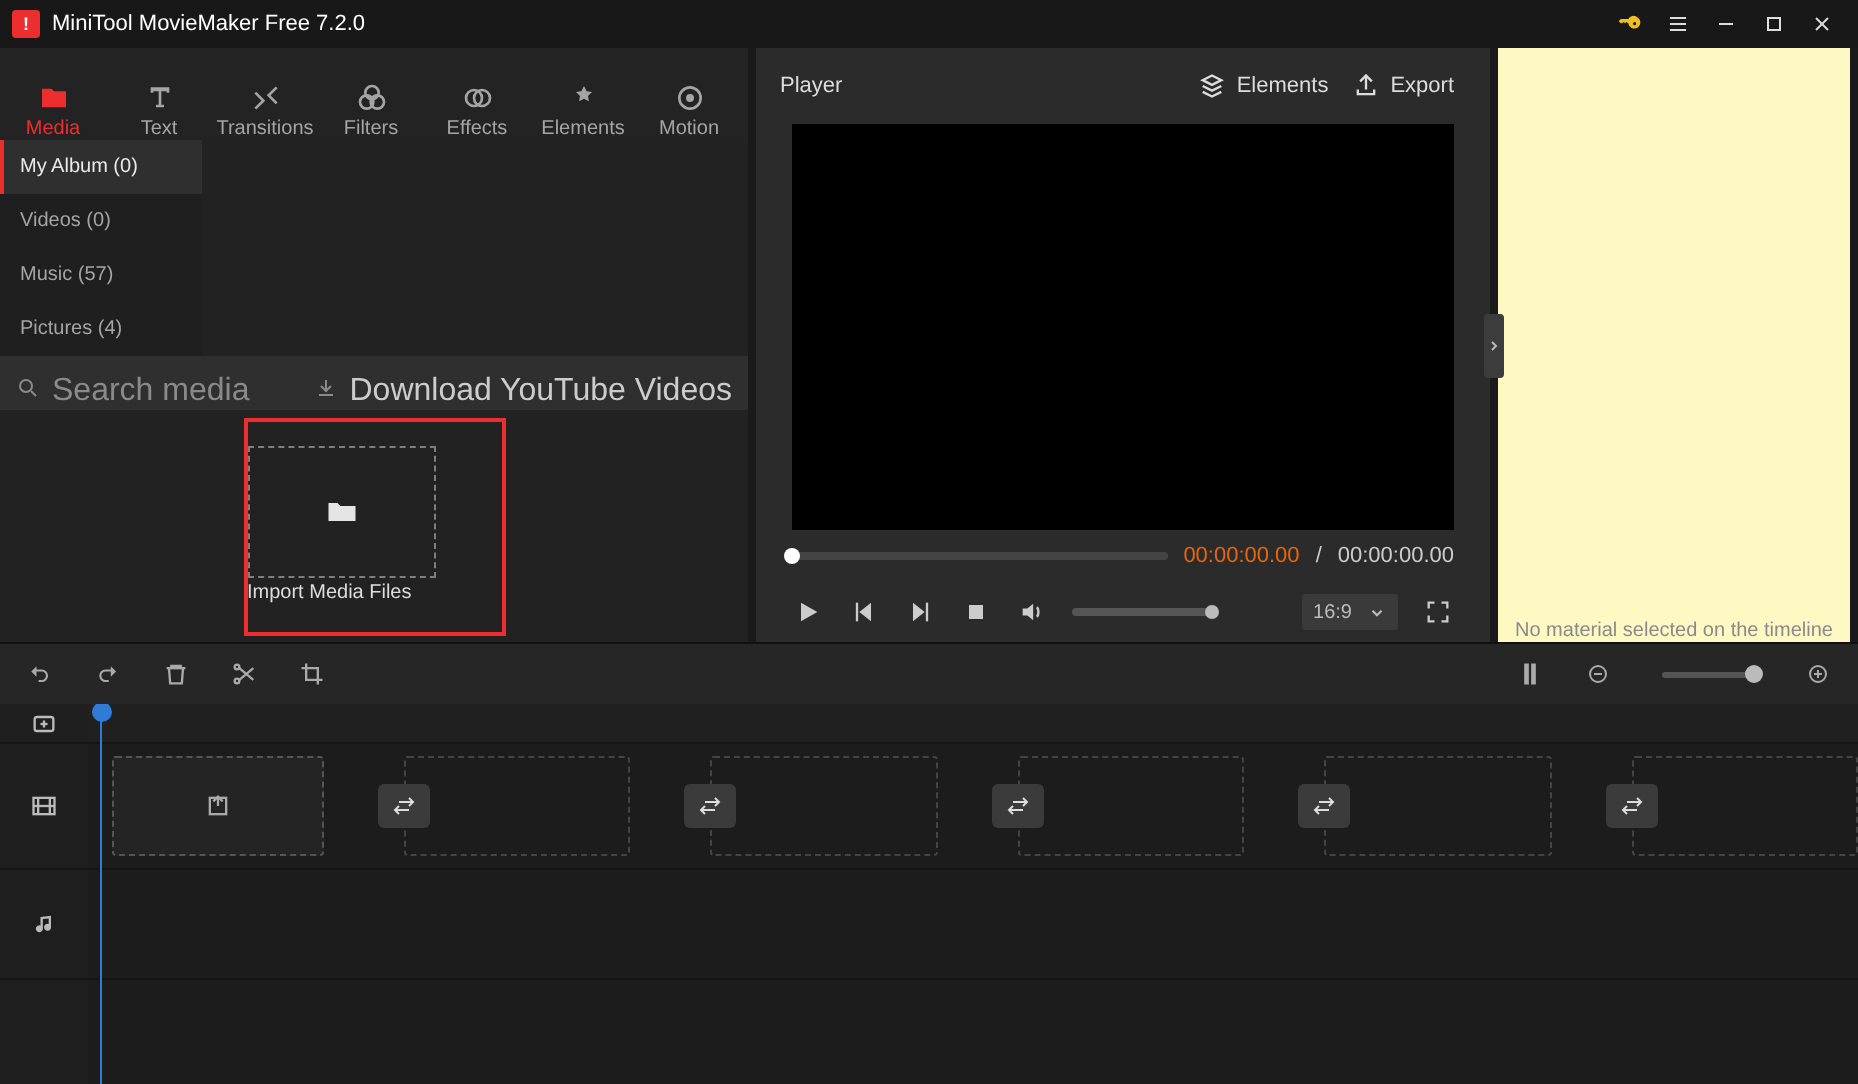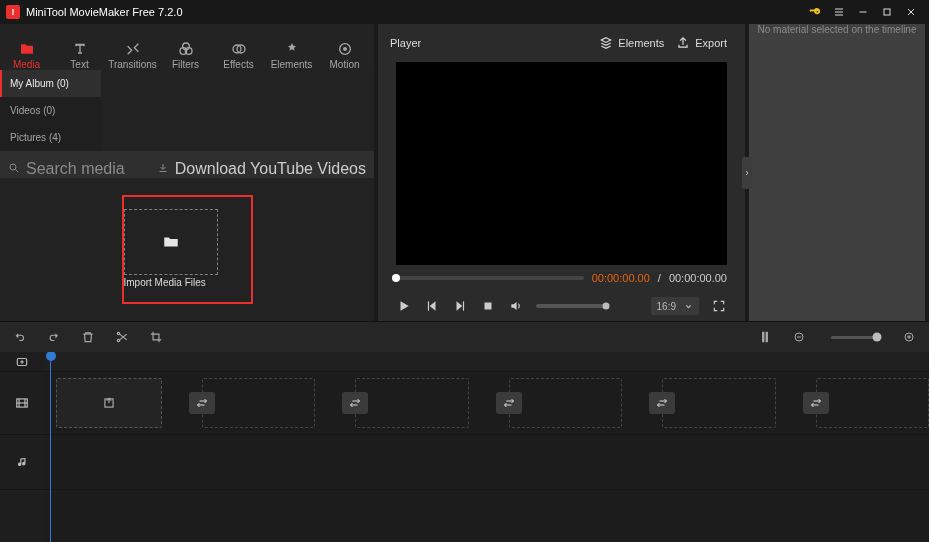--- a/index.html
+++ b/index.html
@@ -64,21 +64,21 @@
   .tc2{color:#ccc;font-variant-numeric:tabular-nums;font-size:11px}
   .ctrlrow{height:30px;display:flex;align-items:center;padding:0 18px;gap:12px;color:#ccc}
   .ctrlrow .ctl{display:flex;align-items:center;justify-content:center;width:16px;height:16px}
   .ctrlrow .ctl svg{width:14px;height:14px}
   .vol{width:70px;height:4px;background:#555;border-radius:2px;position:relative}
   .vol::after{content:"";position:absolute;right:0;top:50%;transform:translate(50%,-50%);width:7px;height:7px;border-radius:50%;background:#bbb}
   .ctrlrow .spacer{flex:1}
   .ratio{height:18px;background:#3a3a3a;border-radius:2px;display:flex;align-items:center;padding:0 6px;gap:8px;color:#bbb;font-size:10px}
   .ratio svg{width:9px;height:9px}
   
-  .inspector{width:176px;background:#404040;position:relative;display:flex;align-items:flex-start;justify-content:center;color:var(--muted);font-size:10px;text-align:center;padding:0 8px}
+  .inspector{width:176px;background:#fef9c3;position:relative;display:flex;align-items:flex-end;justify-content:center;color:var(--muted);font-size:10px;text-align:center;padding:0 8px}
   .inspector .handle{position:absolute;left:-7px;top:50%;transform:translateY(-50%);width:10px;height:32px;background:#3c3c3c;border-radius:2px;display:flex;align-items:center;justify-content:center;color:#bbb}
   .inspector .handle svg{width:8px;height:8px}
   
   .timeline{flex:1;display:flex;flex-direction:column;background:#1c1c1c;border-top:1px solid #111}
   .tl-toolbar{height:30px;background:#262626;display:flex;align-items:center;padding:0 12px;gap:18px;color:#aaa}
   .tl-toolbar .tbtn{width:16px;height:16px;display:flex;align-items:center;justify-content:center}
   .tl-toolbar .tbtn svg{width:14px;height:14px}
   .tl-toolbar .spacer{flex:1}
   .zoom{width:46px;height:3px;background:#555;border-radius:2px;position:relative;margin:0 6px}
   .zoom .k{position:absolute;right:0;top:50%;transform:translate(50%,-50%);width:9px;height:9px;border-radius:50%;background:#bbb}
@@ -211,20 +211,23 @@
 
       <div class="mediabody">
         <div class="catcol">
           <div class="catrow head active">
               <span>My Album (0)</span>
             </div>
           <div class="catrow">
               <span>Videos (0)</span>
             </div>
           <div class="catrow">
+              <span>Music (57)</span>
+            </div>
+          <div class="catrow">
               <span>Pictures (4)</span>
             </div>
         </div>
         <div class="mediacenter">
           <div class="searchrow">
             <span class="searchico"><svg viewBox="0 0 24 24" fill="none" stroke="currentColor" stroke-width="2">
                   <circle cx="10" cy="10" r="6"></circle>
                   <line x1="15" y1="15" x2="20" y2="20"></line>
                 </svg></span>
             <span style="flex:0 0 auto;color:#8a8a8a">Search media</span>

